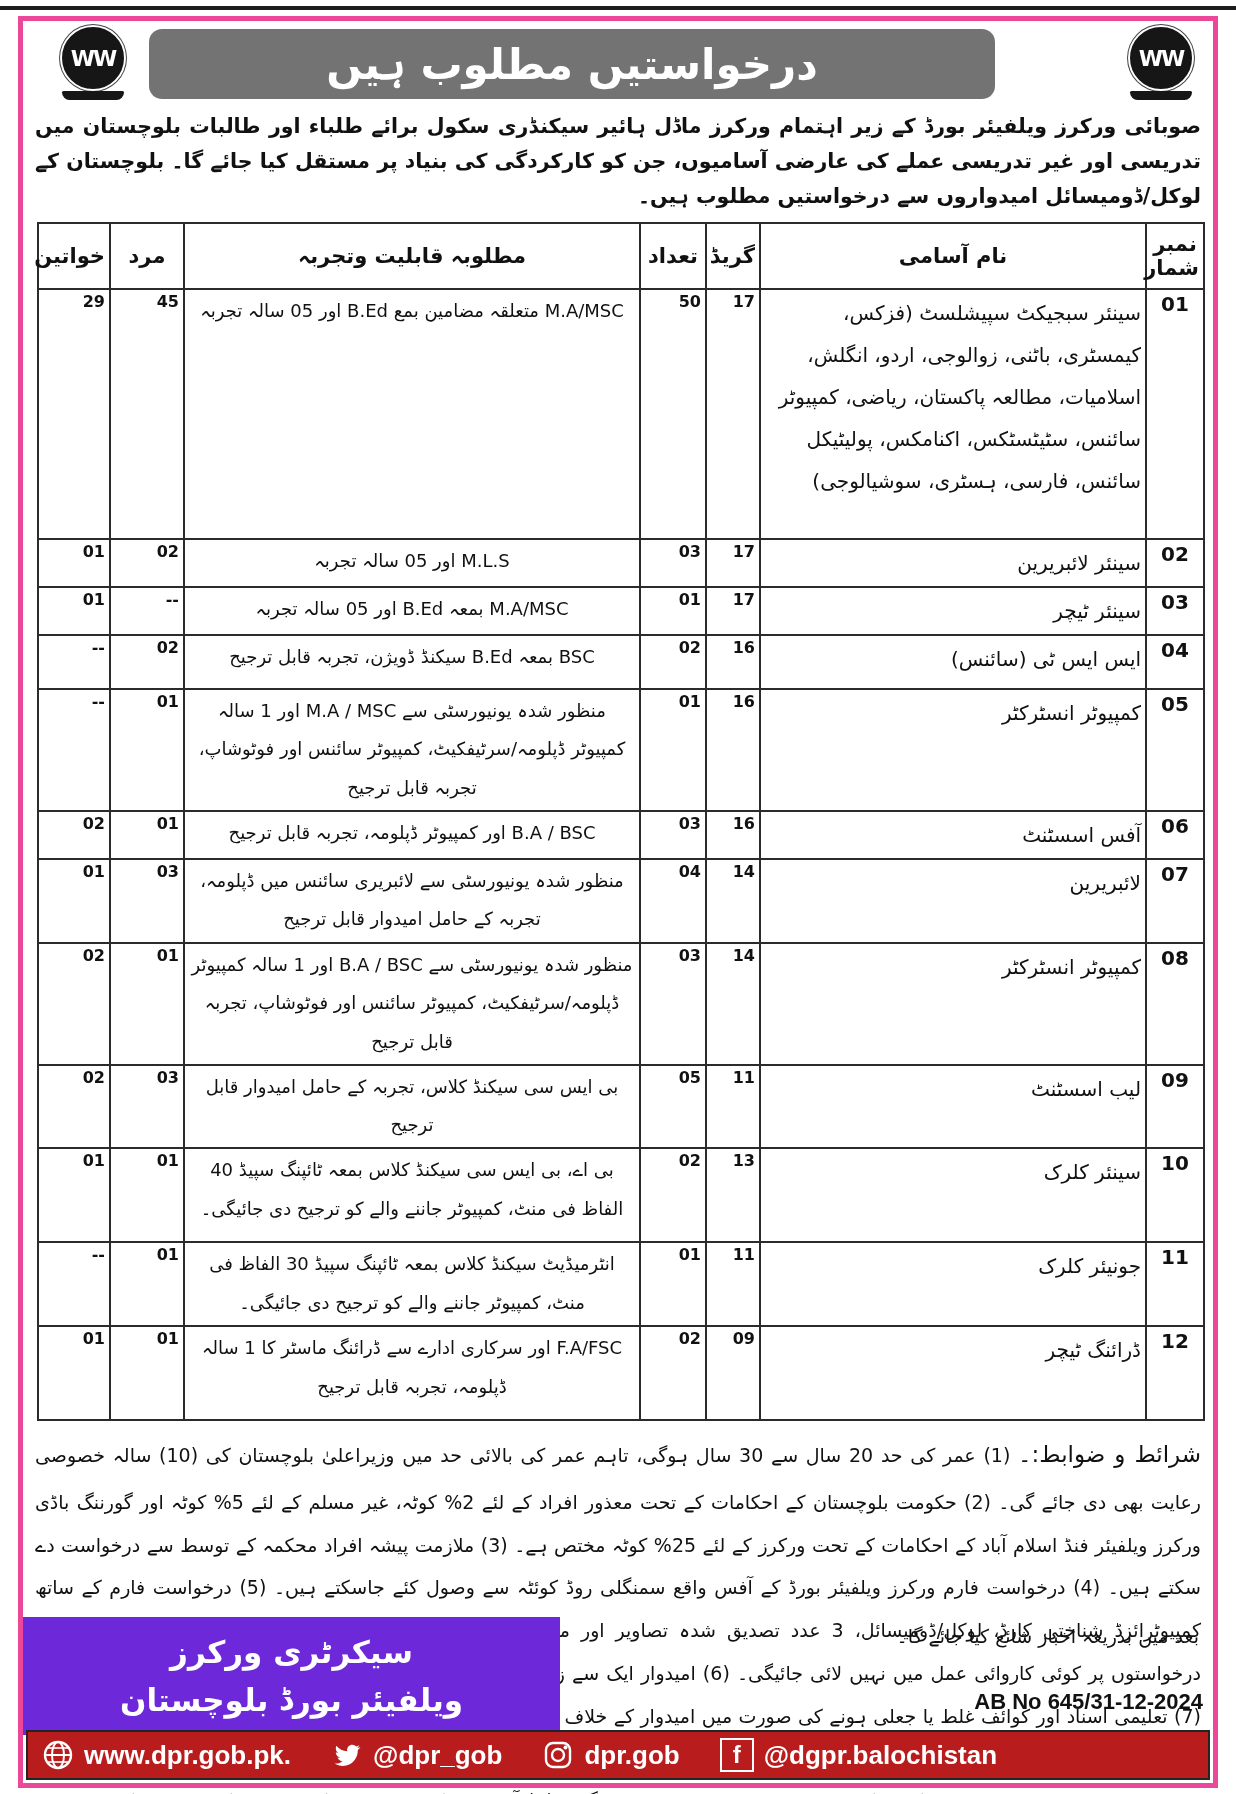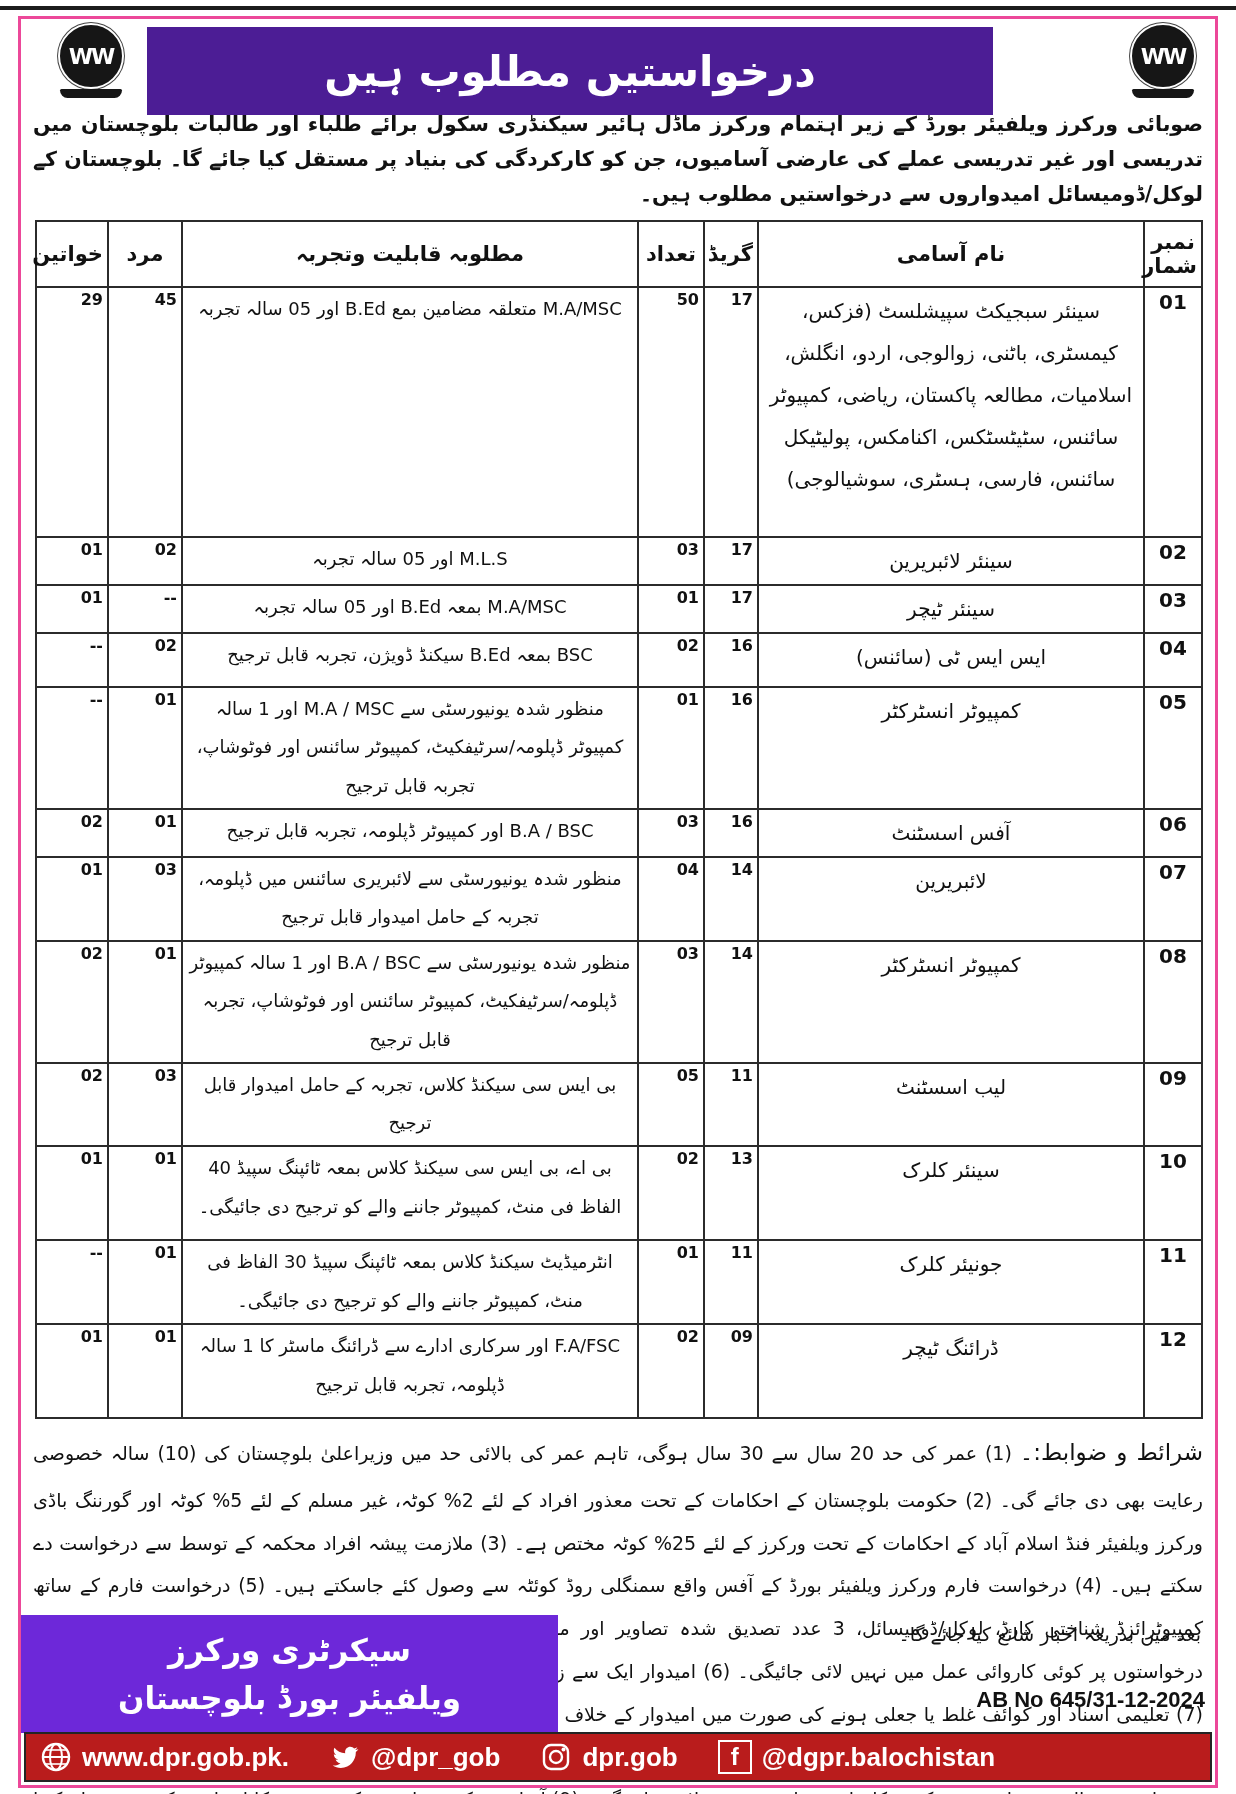--- a/index.html
+++ b/index.html
@@ -4,59 +4,59 @@
 <style>
   html,body { margin:0; padding:0; background:#e8e8e8; }
   .page {
     position:relative; width:1236px; height:1794px; background:#ffffff;
     font-family:"DejaVu Sans", sans-serif; color:#111; overflow:hidden;
     margin:0 auto;
   }
   .top-rule { position:absolute; top:6px; left:0; width:1236px; height:4px; background:#1c1c1c; }
   .frame {
     position:absolute; left:18px; top:16px; width:1200px; height:1772px;
-    border:3px solid #ec4899; box-sizing:border-box; background:#fff;
+    border:5px solid #ec4899; box-sizing:border-box; background:#fff;
   }
   
   .hdr { position:relative; height:86px; }
   .logo { position:absolute; top:6px; width:72px; text-align:center; }
   .logo-left  { left:34px; }
   .logo-right { right:16px; }
   .logo-circle {
     width:58px; height:58px; margin:0 auto; border-radius:50%;
     background:#161616; color:#fff; display:flex; align-items:center; justify-content:center;
     font-weight:bold; font-size:22px; letter-spacing:-2px; border:2px solid #161616;
     box-shadow:0 0 0 2px #fff, 0 0 0 3px #444;
   }
   .logo-ribbon {
     width:62px; height:9px; margin:2px auto 0; background:#161616;
     border-radius:2px 2px 10px 10px;
   }
   .banner {
-    position:absolute; left:126px; top:8px; width:846px; height:88px;
-    background:#4c1d95; color:#fff; display:flex; align-items:center; justify-content:center;
+    position:absolute; left:126px; top:8px; width:846px; height:70px;
+    background:#737373; color:#fff; display:flex; align-items:center; justify-content:center;border-radius:13px;
   }
   .banner-title { font-size:42px; font-weight:bold; direction:rtl; }
   
   .intro {
     direction:rtl; text-align:justify; font-weight:700;
     font-size:20.5px; line-height:1.7; padding:2px 12px 4px 12px;
   }
   
   table.jobs {
     direction:rtl; border-collapse:collapse; table-layout:fixed;
     margin:4px 14px 0 14px; width:1166px;
   }
   table.jobs th, table.jobs td {
     border:2px solid #2b2b2b; padding:2px 4px; box-sizing:border-box;
   }
   table.jobs th { font-size:21px; font-weight:bold; vertical-align:middle; text-align:center; height:66px; }
   th.col-serial { vertical-align:top; padding-top:6px; }
   td.c-serial { font-size:20px; font-weight:600; text-align:center; vertical-align:top; padding-top:10px; direction:ltr; }
-  td.c-post   { font-size:20px; font-weight:500; text-align:center; vertical-align:top; padding-top:8px; line-height:2.1;margin-left:22px; }
+  td.c-post   { font-size:20px; font-weight:500; vertical-align:top; padding-top:8px; line-height:2.1;margin-left:22px; }
   td.c-num    { font-size:16px; font-weight:600; text-align:right; vertical-align:top; padding-top:10px; direction:ltr; }
   td.c-qual   { font-size:18px; font-weight:500; text-align:center; vertical-align:top; padding-top:8px; line-height:2.15; }
   .rh1  td { height:250px; } .rh44 td { height:44px; } .rh48 td { height:48px; }
   .rh54 td { height:54px; } .rh86 td { height:86px; } .rh84 td { height:84px; }
   .rh94 td { height:94px; } .rh46 td { height:46px; }
   
   .terms {
     direction:rtl; text-align:justify; font-size:19px; line-height:2.25;
     padding:8px 12px 0 12px;
   }

